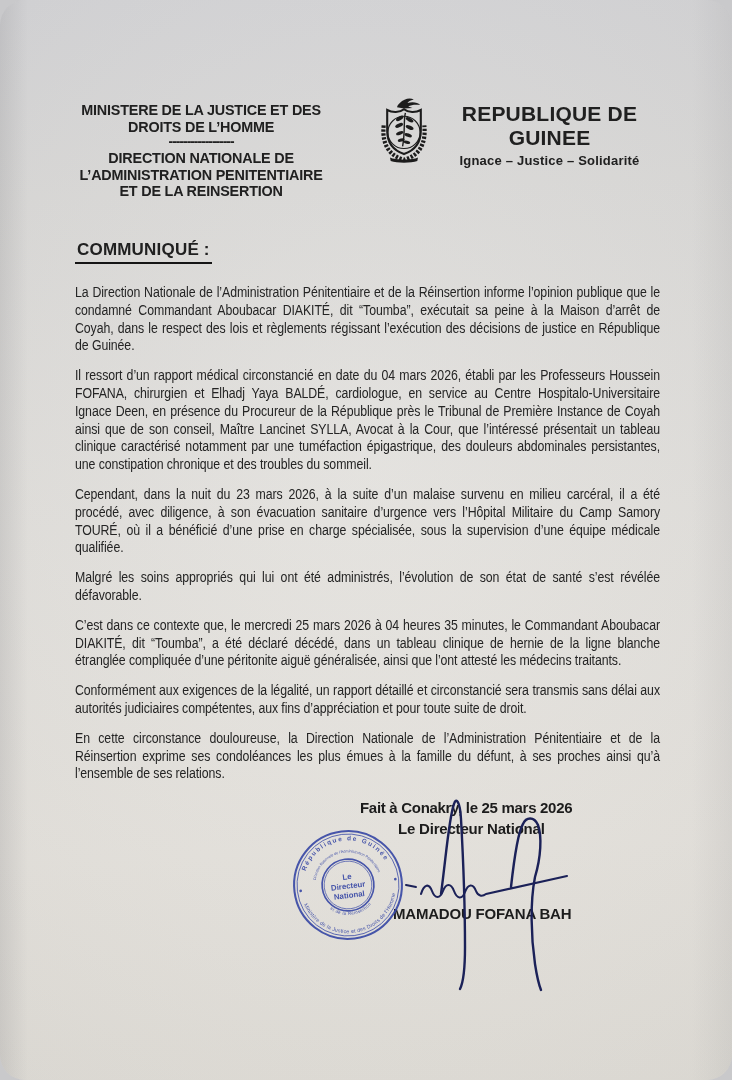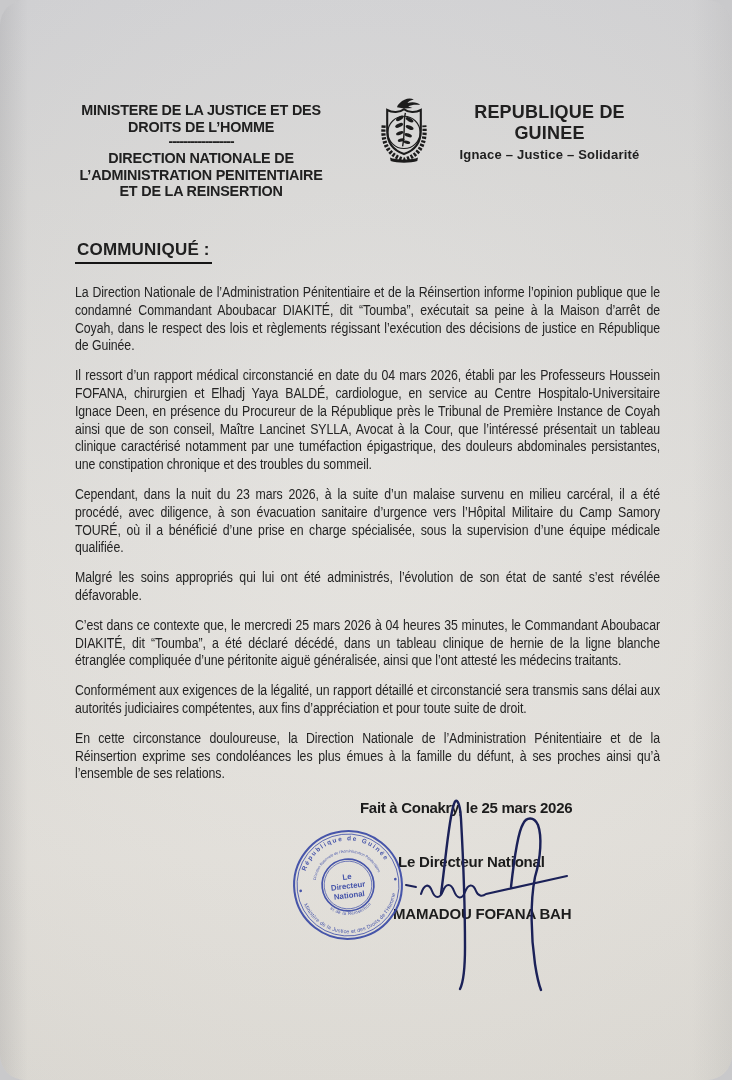--- a/index.html
+++ b/index.html
@@ -25,21 +25,21 @@
 
   
   .doc-header{display:flex;align-items:flex-start;}
   .hdr-left{width:256px;text-align:center;font-weight:bold;
             font-size:14.6px;line-height:16.6px;letter-spacing:-.2px;
             transform:scaleX(.985);transform-origin:0 0;padding-top:6px;}
   .hdr-sep{font-weight:bold;letter-spacing:-1px;line-height:13px;font-size:14px;}
   .hdr-dir{margin-top:2px;}
   .hdr-emblem{width:70px;margin-left:38px;margin-top:0;flex:0 0 auto;}
   .hdr-right{flex:1;text-align:center;padding-top:6px;}
-  .hdr-republic{font-weight:bold;font-size:18px;letter-spacing:.2px;}
+  .hdr-republic{font-weight:bold;font-size:21px;letter-spacing:.2px;}
   .hdr-motto{font-weight:bold;font-size:13px;margin-top:3px;letter-spacing:.2px;}
 
   
   .title-row{text-align:left;margin:40px 0 20px 0;}
   .doc-title{display:inline-block;font-weight:bold;font-size:17px;letter-spacing:.2px;
              border-bottom:2.2px solid #151515;padding:0 2px 2px 2px;}
 
   
   .body-text p{
     margin:0 0 12px 0;
@@ -47,21 +47,21 @@
     transform:scaleX(.881);transform-origin:0 0;
     font-size:14px;line-height:17.8px;letter-spacing:-.1px;
     text-align:justify;
     color:#242424;
   }
 
   
   .signature-block{position:relative;height:245px;margin-top:10px;}
   .sig-text{position:absolute;font-weight:bold;font-size:15px;white-space:nowrap;color:#1c1c1c;}
   .sig-date{left:285px;top:4px;letter-spacing:-.3px;}
-  .sig-role{left:323px;top:58px;letter-spacing:-.2px;}
+  .sig-role{left:323px;top:25px;letter-spacing:-.2px;}
   .sig-name{left:318px;top:110px;letter-spacing:-.2px;}
 
   .stamp{position:absolute;left:216px;top:33px;width:114px;height:114px;
          transform:rotate(-7deg);opacity:.92;}
   .stamp text{fill:#3a4aa6;}
   .stamp .ring-stroke{stroke:#3a4aa6;fill:none;}
 
   .signature-ink{position:absolute;left:0;top:0;width:585px;height:245px;pointer-events:none;}
   .signature-ink path{stroke:#1b2158;fill:none;stroke-linecap:round;stroke-linejoin:round;}
 

